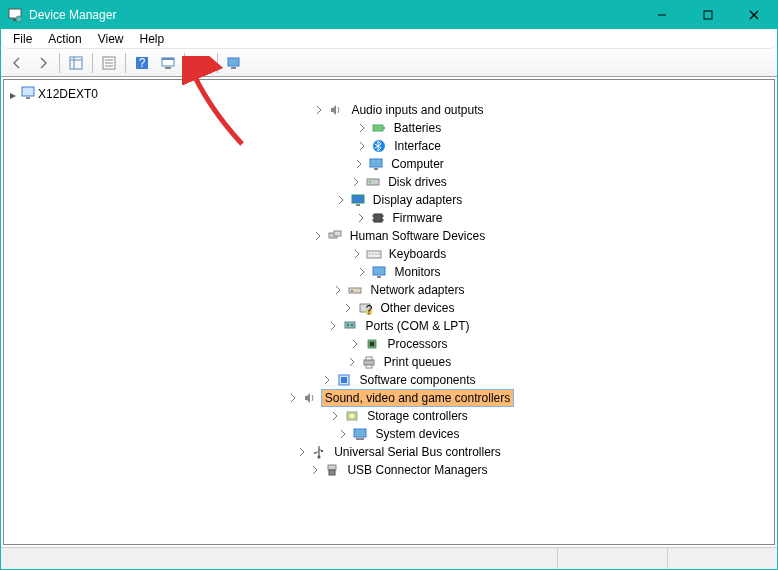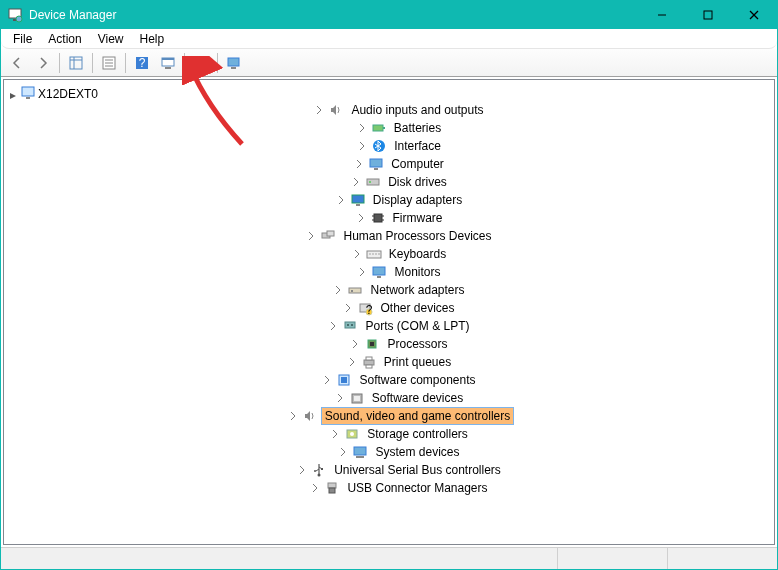--- a/index.html
+++ b/index.html
@@ -271,21 +271,21 @@
               <svg width="10" height="10" viewBox="0 0 10 10">
                 <path d="M3 1 L7 5 L3 9" fill="none" stroke="#777" stroke-width="1"></path>
               </svg>
             </span>
             <span class="icon">
               <svg width="16" height="16" viewBox="0 0 16 16">
                 <rect x="2" y="5" width="8" height="5" fill="#ccc" stroke="#888"></rect>
                 <rect x="7" y="3" width="7" height="5" fill="#ddd" stroke="#888"></rect>
               </svg>
             </span>
-            <span class="label">Human Processors Devices</span>
+            <span class="label">Human Software Devices</span>
           </div>
           <div class="node-row">
             <span class="expander">
               <svg width="10" height="10" viewBox="0 0 10 10">
                 <path d="M3 1 L7 5 L3 9" fill="none" stroke="#777" stroke-width="1"></path>
               </svg>
             </span>
             <span class="icon">
               <svg width="16" height="16" viewBox="0 0 16 16">
                 <rect x="1" y="5" width="14" height="7" fill="#eee" stroke="#888"></rect>
@@ -390,34 +390,20 @@
                 <path d="M3 1 L7 5 L3 9" fill="none" stroke="#777" stroke-width="1"></path>
               </svg>
             </span>
             <span class="icon">
               <svg width="16" height="16" viewBox="0 0 16 16">
                 <rect x="3" y="3" width="10" height="10" fill="#cfe8ff" stroke="#3a7fd5"></rect>
                 <rect x="5" y="5" width="6" height="6" fill="#3a7fd5"></rect>
               </svg>
             </span>
             <span class="label">Software components</span>
-          </div>
-          <div class="node-row">
-            <span class="expander">
-              <svg width="10" height="10" viewBox="0 0 10 10">
-                <path d="M3 1 L7 5 L3 9" fill="none" stroke="#777" stroke-width="1"></path>
-              </svg>
-            </span>
-            <span class="icon">
-              <svg width="16" height="16" viewBox="0 0 16 16">
-                <rect x="3" y="4" width="10" height="9" fill="#bbb" stroke="#777"></rect>
-                <rect x="5" y="6" width="6" height="5" fill="#eee"></rect>
-              </svg>
-            </span>
-            <span class="label">Software devices</span>
           </div>
           <div class="node-row selected">
             <span class="expander">
               <svg width="10" height="10" viewBox="0 0 10 10">
                 <path d="M3 1 L7 5 L3 9" fill="none" stroke="#777" stroke-width="1"></path>
               </svg>
             </span>
             <span class="icon">
               <svg width="16" height="16" viewBox="0 0 16 16">
                 <path d="M3 6 h2 l3 -3 v10 l-3 -3 h-2 z" fill="#888"></path>

